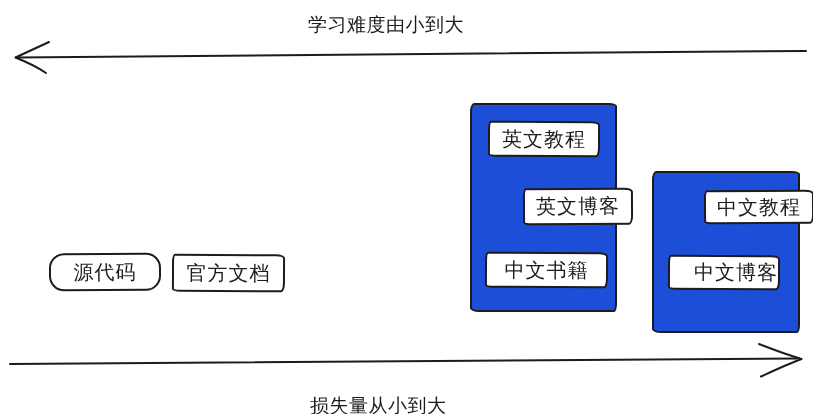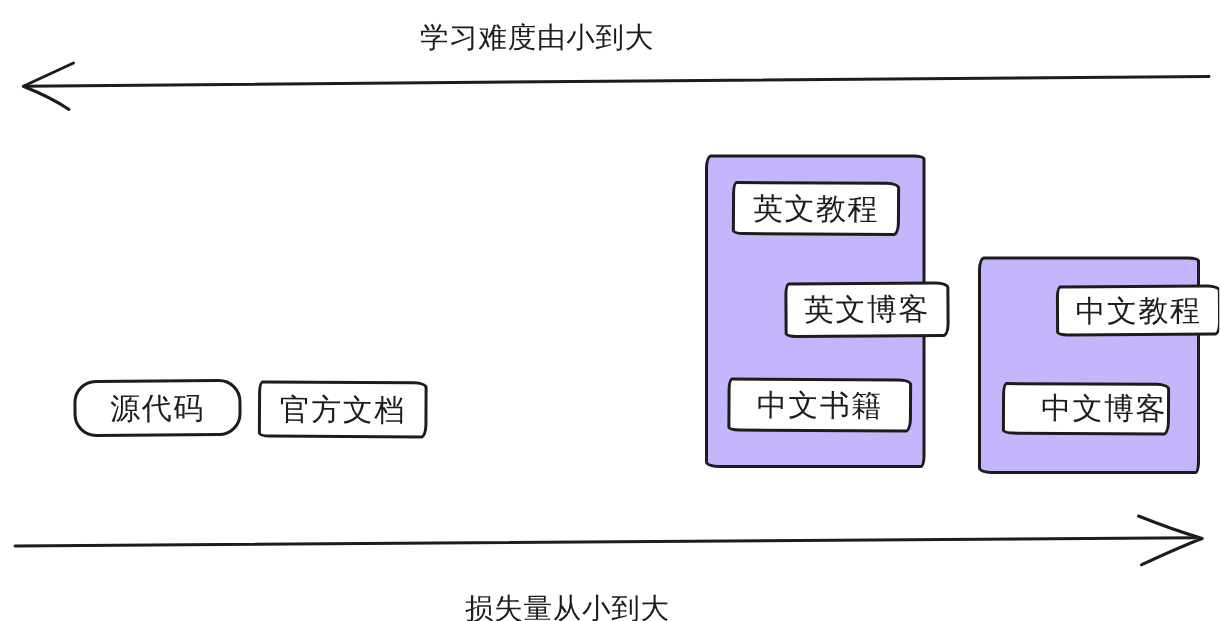--- a/index.html
+++ b/index.html
@@ -33,21 +33,21 @@
     display: flex;
     align-items: center;
     justify-content: center;
     font-size: 20px;
     letter-spacing: 1px;
     box-sizing: border-box;
     white-space: nowrap;
   }
   .group-box {
     position: absolute;
-    background: #c4b5fd;
+    background: #1d4ed8;
     border: 2px solid #1c1c1c;
     border-radius: 4px 8px 3px 9px / 9px 3px 8px 4px;
     box-sizing: border-box;
   }
   .r-neg { transform: rotate(-0.35deg); margin-left: 36px; }
   .r-pos { transform: rotate(0.3deg); }
 </style>
 </head>
 <body>
 
@@ -57,30 +57,30 @@
     <g stroke="#1c1c1c" stroke-width="2" fill="none" stroke-linecap="round" stroke-linejoin="round">
       <path d="M 806 51 C 550 53 270 55 16 57.5"></path>
       <path d="M 49 42 C 37 47.5 25 53 15.5 57.5 C 25.5 61.5 38 67.5 46 73"></path>
     </g>
     <g stroke="#1c1c1c" stroke-width="2" fill="none" stroke-linecap="round" stroke-linejoin="round">
       <path d="M 10 364 C 270 362.5 530 360 797 358.5"></path>
       <path d="M 759 344 C 774 350 788 355 801.5 359 C 788 364 773 371 761 376.5"></path>
     </g>
   </svg>
 
-  <div class="axis-label" style="left:280px; top:12px;text-align:right;">学习难度由小到大</div>
+  <div class="axis-label" style="left:308px; top:12px;text-align:right;">学习难度由小到大</div>
   <div class="axis-label" style="left:310px; top:393px;">损失量从小到大</div>
 
   <div class="sketch-box r-neg" style="left:13px; top:253px; width:112px; height:38px;border-radius:15px;">源代码</div>
   <div class="sketch-box r-pos" style="left:172px; top:254px; width:113px; height:38px;">官方文档</div>
 
   <div class="group-box" style="left:470px; top:103px; width:147px; height:209px;">
     <div class="sketch-box r-pos" style="left:16px; top:16px; width:112px; height:36px;">英文教程</div>
     <div class="sketch-box r-neg" style="left:15px; top:83px; width:110px; height:37px;">英文博客</div>
     <div class="sketch-box r-pos" style="left:13px; top:147px; width:123px; height:36px;text-align:center;">中文书籍</div>
   </div>
 
-  <div class="group-box" style="left:652px; top:171px; width:148px; height:145px;">
+  <div class="group-box" style="left:652px; top:171px; width:148px; height:162px;">
     <div class="sketch-box r-neg" style="left:14px; top:17px; width:110px; height:34px;">中文教程</div>
     <div class="sketch-box r-pos" style="left:14px; top:82px; width:112px; height:35px;padding-left:24px;">中文博客</div>
   </div>
 
 </div>
 
 </body></html>

